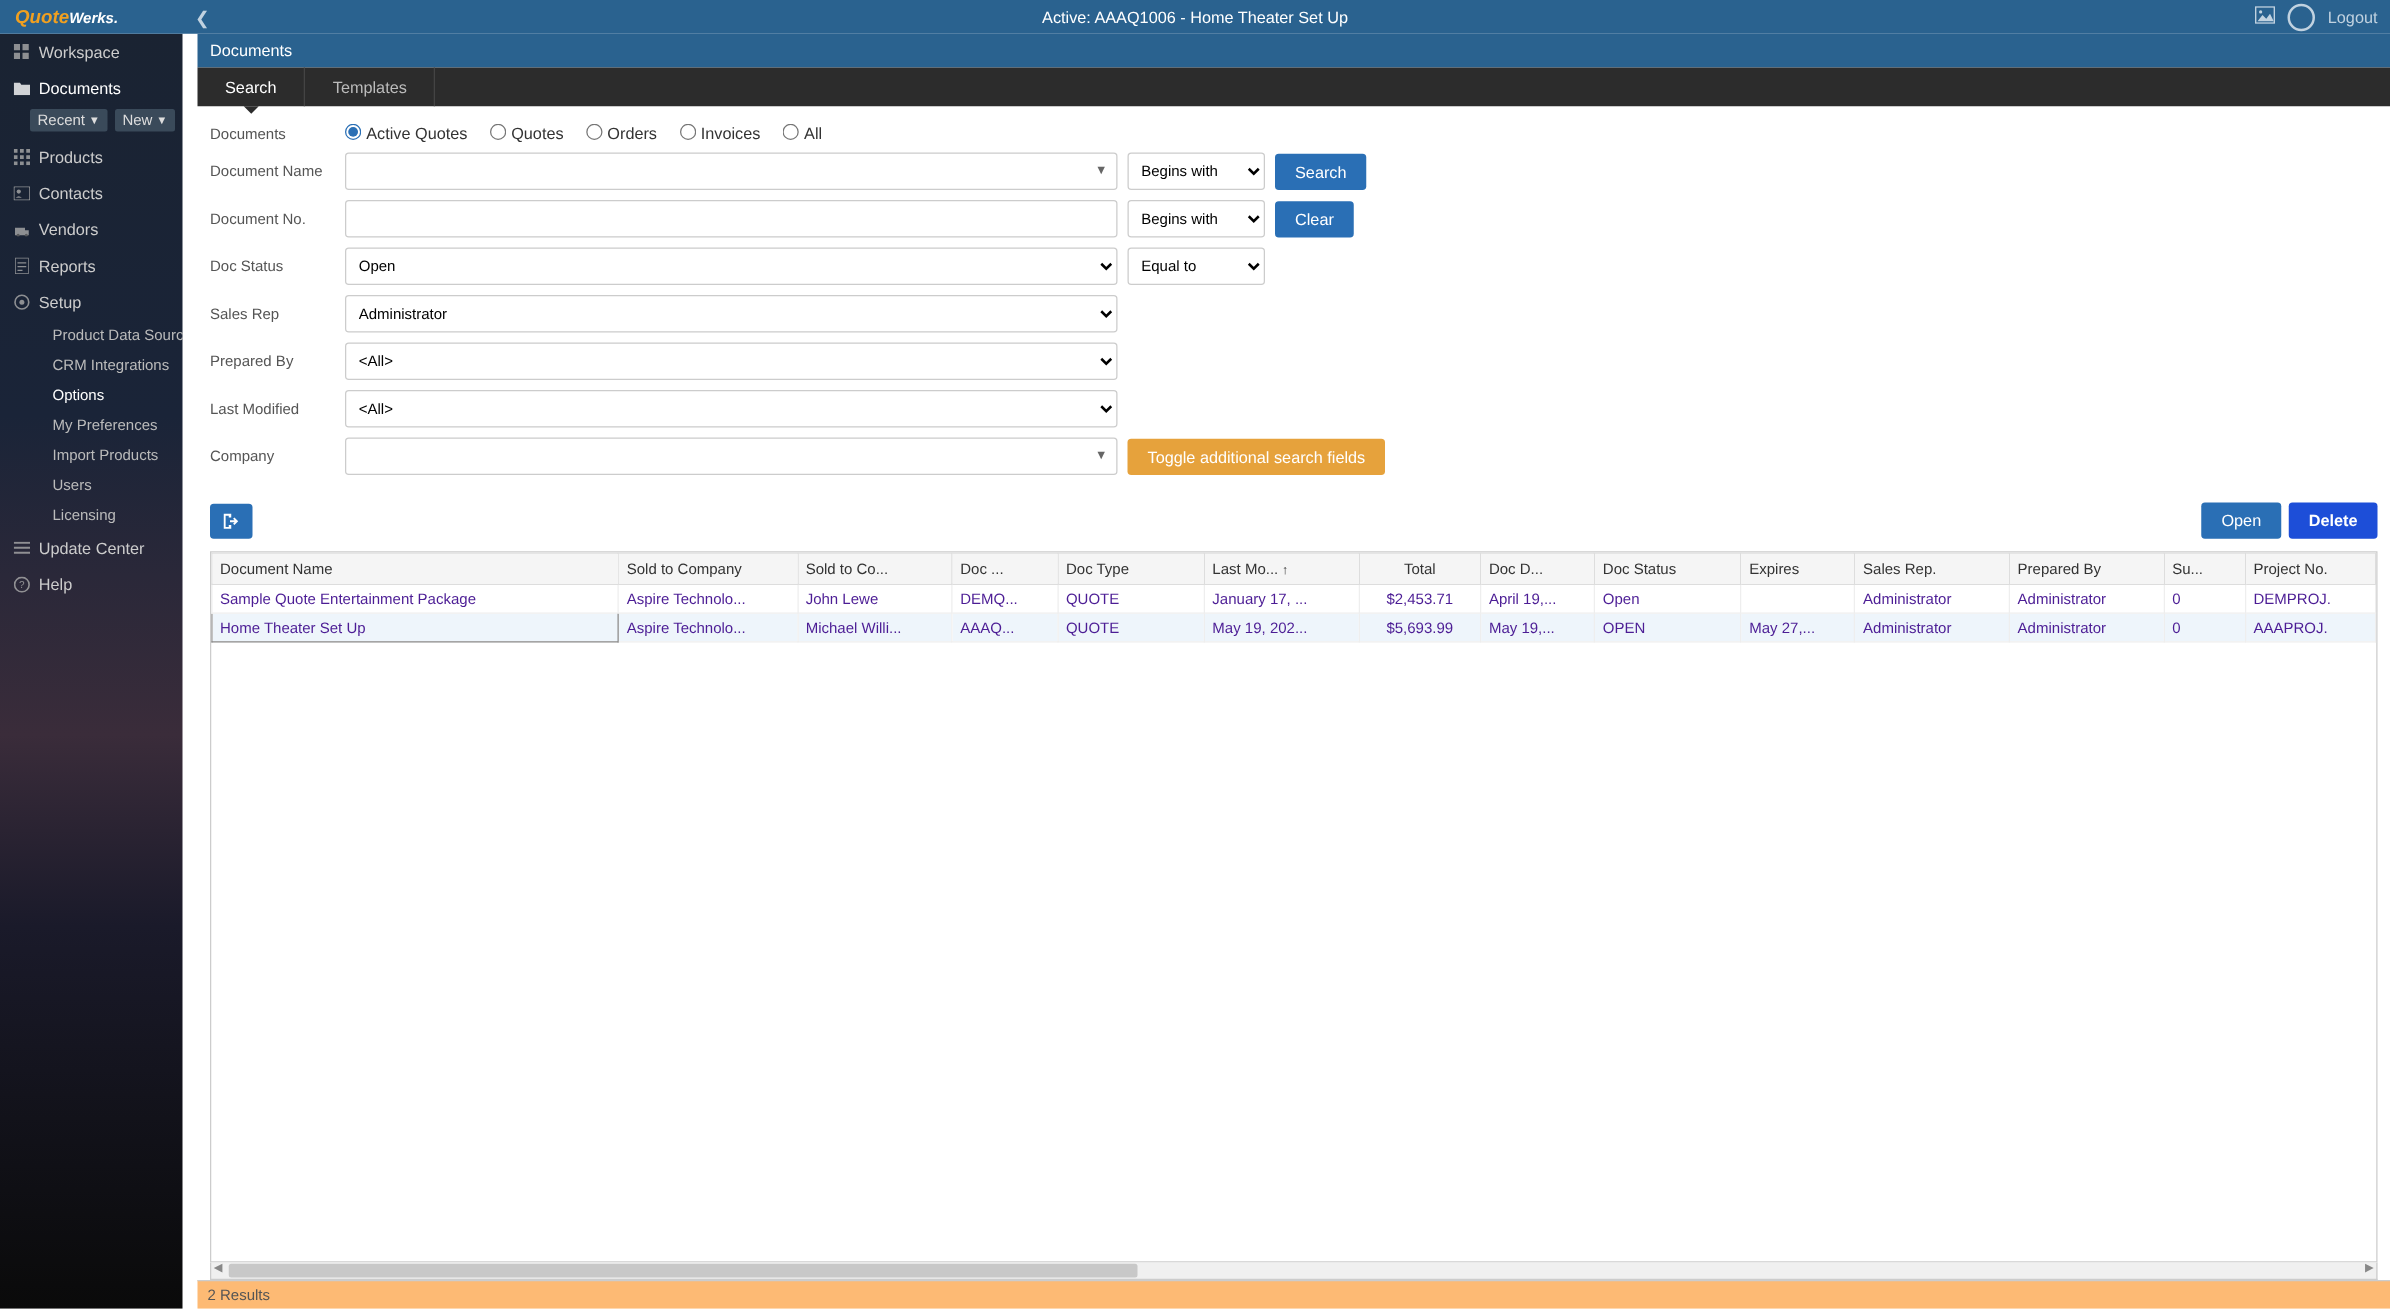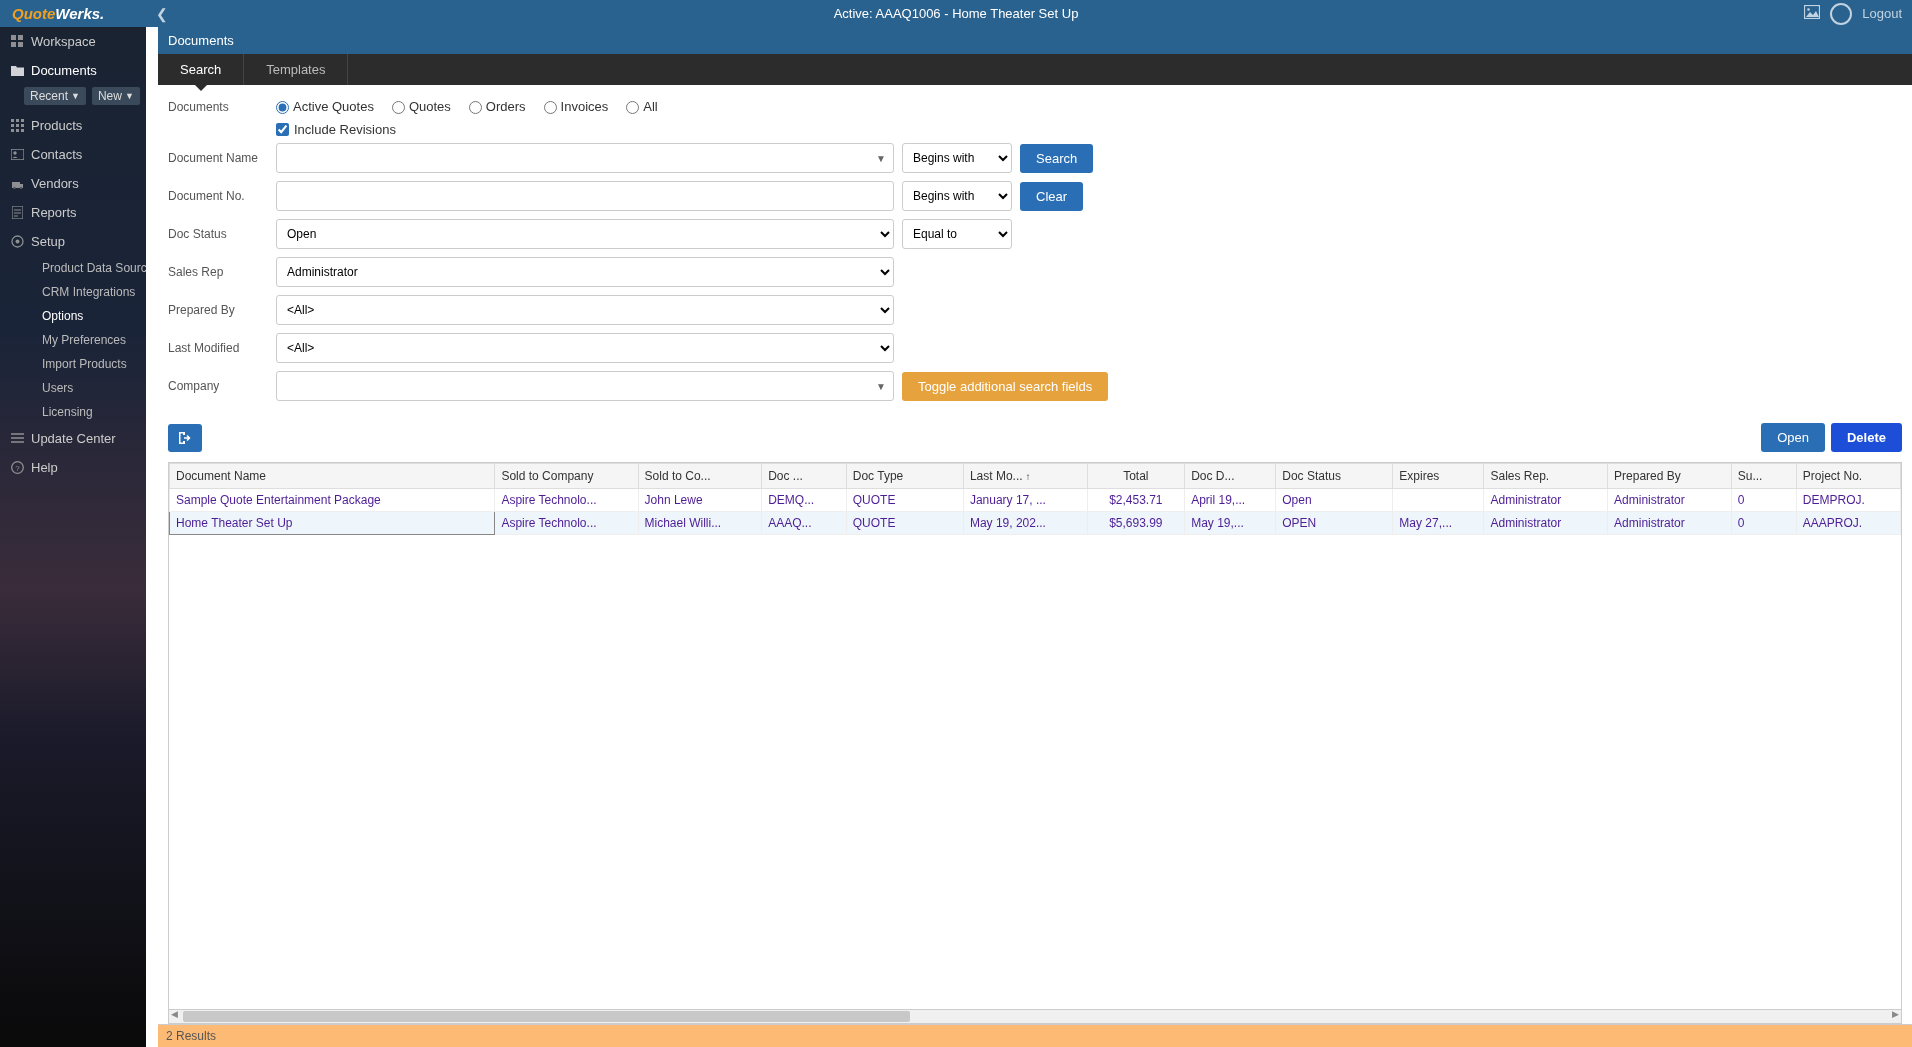--- a/index.html
+++ b/index.html
@@ -11,21 +11,21 @@
   background: #2a628f;
   color: #fff;
   height: 27px;
   display: flex;
   align-items: center;
   position: relative;
   flex-shrink: 0;
 }
 .logo-area { width: 146px; display: flex; align-items: center; padding-left: 12px; }
 .logo-quote { color: #f0a020; font-weight: bold; font-style: italic; font-size: 15px; }
-.logo-werks { color: #fff; font-weight: bold; font-style: italic; font-size: 15px; }
+.logo-werks { color: #fff; font-weight: bold; font-style: italic; font-size: 12px; }
 .collapse-btn { color: #c1d2e0; font-size: 14px; cursor: pointer; padding: 0 10px; }
 .header-title { position: absolute; left: 50%; transform: translateX(-50%); color: #fff; font-size: 13px; }
 .header-right { margin-left: auto; display: flex; align-items: center; padding-right: 10px; gap: 10px; }
 .header-icon { color: #c1d2e0; cursor: pointer; }
 .avatar-circle { width: 22px; height: 22px; border: 2px solid #c1d2e0; border-radius: 50%; display: inline-block; }
 .logout-text { color: #c1d2e0; cursor: pointer; }
 
 
 .body-row { flex: 1; display: flex; min-height: 0; gap: 12px; }
 
@@ -58,21 +58,21 @@
   content: ''; position: absolute; bottom: -6px; left: 50%; transform: translateX(-50%);
   width: 0; height: 0; border-left: 6px solid transparent; border-right: 6px solid transparent; border-top: 6px solid #2c2c2c;
 }
 
 
 .search-area { padding: 14px 10px 10px 10px; flex-shrink: 0; }
 .form-row { display: flex; align-items: center; margin-bottom: 8px; }
 .form-label { width: 108px; font-size: 12px; color: #555; flex-shrink: 0; }
 .form-controls { display: flex; align-items: center; gap: 8px; }
 .radio-group { display: flex; gap: 18px; align-items: center; font-size: 13px; color: #333; }
-.radio-group label { display: flex; align-items: flex-end; gap: 4px; cursor: pointer; }
+.radio-group label { display: flex; align-items: flex-start; gap: 4px; cursor: pointer; }
 .checkbox-row { margin-left: 108px; margin-top: 4px; margin-bottom: 6px; display: flex; align-items: center; gap: 5px; color: #333; font-size: 13px; }
 .text-input-wide { width: 618px; height: 30px; border: 1px solid #ccc; border-radius: 3px; padding: 0 8px; font-size: 13px; }
 .select-input { height: 30px; border: 1px solid #ccc; border-radius: 3px; padding: 0 6px; font-size: 12px; background: #fff; }
 .select-wide { width: 618px; }
 .select-mid { width: 110px; }
 .btn { border: none; border-radius: 3px; padding: 7px 16px; font-size: 13px; cursor: pointer; color: #fff; }
 .btn-primary { background: #2a6fb5; }
 .btn-warning { background: #e6a23c; }
 .dropdown-combo { position: relative; width: 618px; }
 .dropdown-combo input { width: 100%; height: 30px; border: 1px solid #ccc; border-radius: 3px; padding: 0 24px 0 8px; font-size: 13px; }
@@ -269,24 +269,20 @@
             </label>
           <label>
               <input type="radio" name="doctype" style=""> 
               <span>Invoices</span>
             </label>
           <label>
               <input type="radio" name="doctype" style=""> 
               <span>All</span>
             </label>
         </div>
-      </div>
-      <div class="checkbox-row">
-        <input type="checkbox" checked="" style="">
-        <span>Include Revisions</span>
       </div>
 
       <div class="form-row">
         <div class="form-label">Document Name</div>
         <div class="form-controls">
           <div class="dropdown-combo">
             <input type="text" style="">
             <span class="caret-icon">▼</span>
           </div>
           <select class="select-input select-mid"><option>Begins with</option></select>

